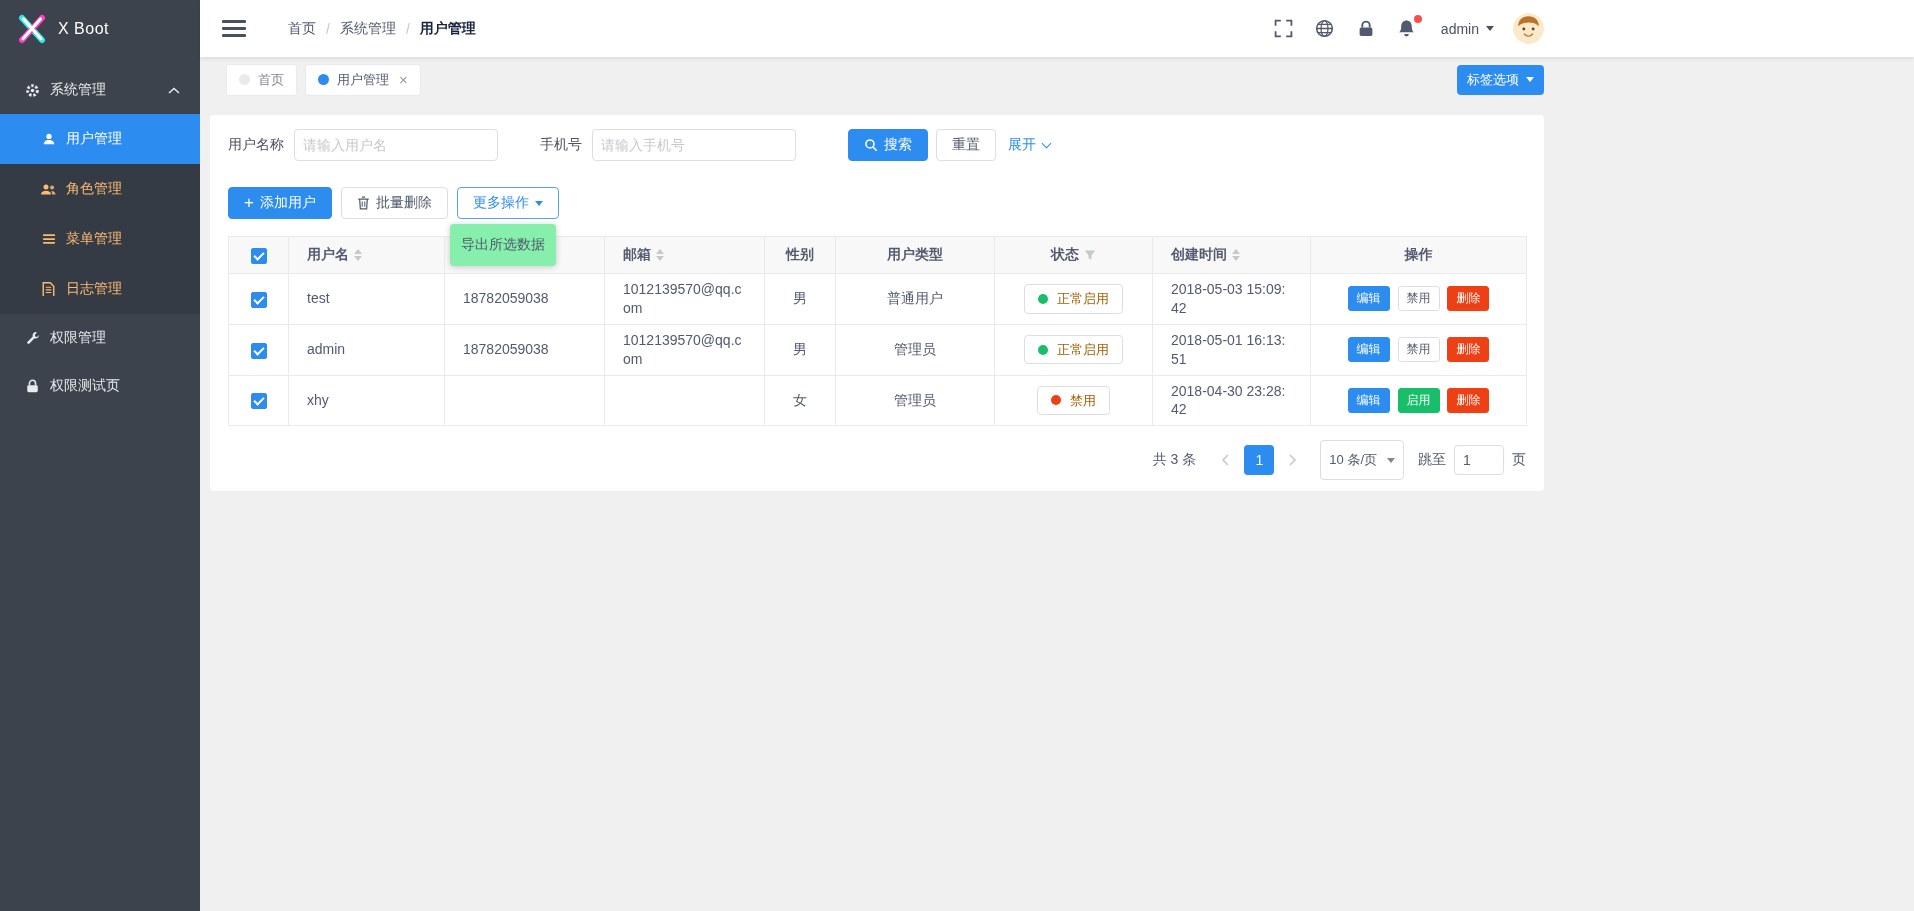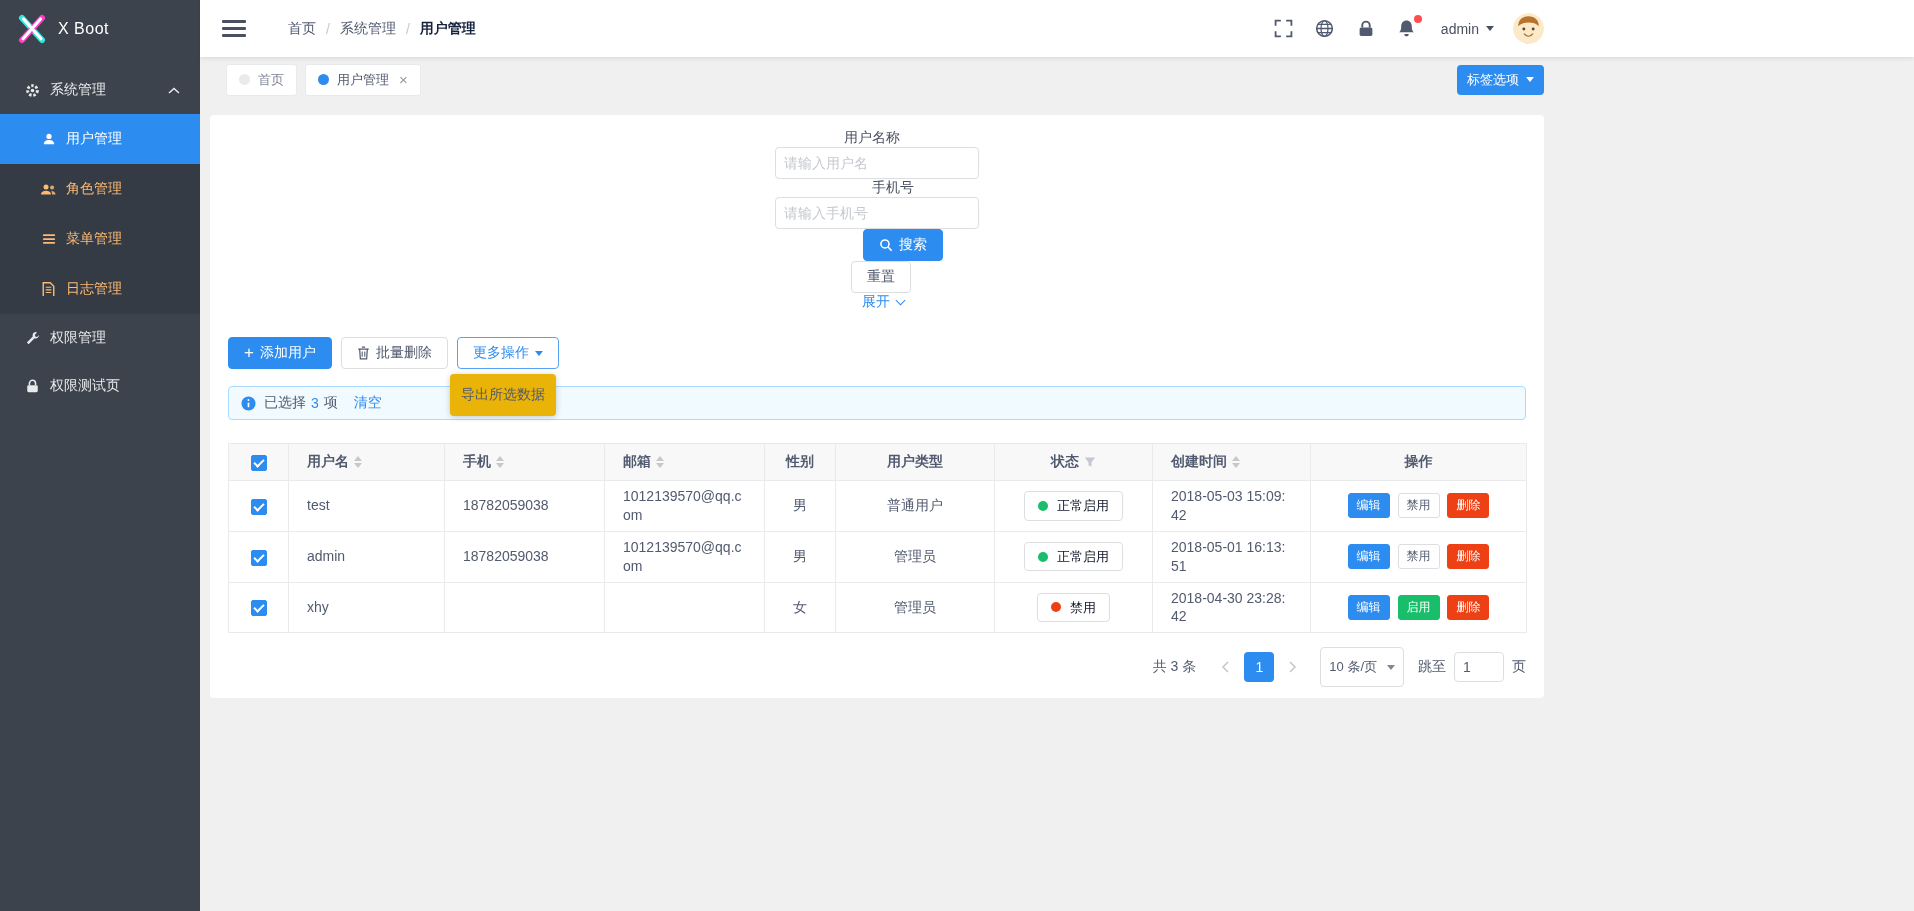--- a/index.html
+++ b/index.html
@@ -44,39 +44,39 @@
   .tab .dot { width:11px; height:11px; border-radius:50%; background:#e8eaec; }
   .tab.active { color:#515a6e; }
   .tab.active .dot { background:#2d8cf0; }
   .tab-close { font-size:15px; color:#999; margin-left:2px; line-height:1; cursor:pointer; }
   .tag-options-btn { margin-left:auto; height:30px; background:#2d8cf0; color:#fff; border:none; border-radius:4px; font-size:13px; display:inline-flex; align-items:center; gap:7px; padding:0 10px; cursor:pointer; font-family:inherit; }
 
   
   .content { flex:1; padding:13px 10px; }
   .card { width:1334px; background:#fff; border-radius:4px; padding:14px 18px 11px; }
 
-  .search-row { display:flex; align-items:center; margin-bottom:26px;flex-direction:column; }
+  .search-row { display:flex; align-items:center; margin-bottom:26px; }
   .f-label { font-size:14px; color:#495060; margin-right:10px; white-space:nowrap; }
   .text-input { width:204px; height:32px; border:1px solid #dcdee2; border-radius:4px; padding:0 8px; font-size:14px; color:#515a6e; outline:none; font-family:inherit; }
   .text-input::placeholder { color:#c5c8ce; }
   .ml40 { margin-left:42px; }
   .search-btn { margin-left:52px; }
   .reset-btn { margin-left:8px;text-align:center; }
   .btn { display:inline-flex; align-items:center; justify-content:center; gap:6px; height:32px; padding:0 15px; border-radius:4px; font-size:14px; border:1px solid #dcdee2; background:#fff; color:#515a6e; cursor:pointer; font-family:inherit; white-space:nowrap; }
   .btn-primary { background:#2d8cf0; border-color:#2d8cf0; color:#fff; }
   .btn-more { border-color:#57a3f3; color:#2d8cf0; }
   .link { color:#2d8cf0; font-size:14px; cursor:pointer; display:inline-flex; align-items:center; }
   .expand-link { margin-left:12px; }
   .chev { display:inline-block; width:7px; height:7px; border-right:1.6px solid currentColor; border-bottom:1.6px solid currentColor; transform:rotate(45deg); margin-left:7px; margin-top:-4px; }
   .plus-glyph { font-size:17px; line-height:1; margin-top:-2px; }
 
   .btn-row { display:flex; align-items:center; margin-bottom:17px; }
   .btn-row .btn { margin-right:9px; }
   .more-wrap { position:relative; }
-  .dropdown { position:absolute; top:37px; left:-7px; width:106px; background:#eab308; border-radius:4px; box-shadow:0 1px 6px rgba(0,0,0,.2); padding:5px 0; z-index:40; }
+  .dropdown { position:absolute; top:37px; left:-7px; width:106px; background:#86efac; border-radius:4px; box-shadow:0 1px 6px rgba(0,0,0,.2); padding:5px 0; z-index:40; }
   .dropdown-item { font-size:14px; color:#515a6e; text-align:center; padding:7px 8px; cursor:pointer; white-space:nowrap; }
 
   .alert { height:34px; background:#f0faff; border:1px solid #abdcff; border-radius:4px; display:flex; align-items:center; padding:0 12px; margin-bottom:23px; font-size:14px; color:#515a6e; }
   .alert-icon { margin-right:8px; display:flex; }
   .alert .cnt { color:#2d8cf0; padding:0 5px; }
   .clear-link { margin-left:16px; }
 
   table { border-collapse:collapse; table-layout:fixed; width:1298px; border:1px solid #e8eaec; }
   th, td { border-bottom:1px solid #e8eaec; border-right:1px solid #e8eaec; font-size:14px; color:#515a6e; overflow:hidden; }
   thead th { background:#f8f8f9; height:37px; font-weight:bold; text-align:left; padding:0 18px; }
@@ -85,21 +85,21 @@
   th.ctr { padding:0 6px;margin-left:48px; }
   td.ctr { padding:6px 6px; }
   .th-flex { display:inline-flex; align-items:center; }
   .sorter { display:inline-flex; flex-direction:column; gap:2px; margin-left:5px; cursor:pointer; }
   .sorter i { display:block; width:0; height:0; border-left:4px solid transparent; border-right:4px solid transparent; }
   .sorter .up { border-bottom:5px solid #c5c8ce; }
   .sorter .dn { border-top:5px solid #c5c8ce; }
   .funnel { margin-left:5px; cursor:pointer; display:inline-flex; }
   .checkbox { width:16px; height:16px; background:#2d8cf0; border:1px solid #2d8cf0; border-radius:2px; display:inline-flex; align-items:center; justify-content:center; cursor:pointer; vertical-align:middle; }
   .checkbox::after { content:""; width:4px; height:8px; border:solid #fff; border-width:0 2px 2px 0; transform:rotate(45deg); margin-top:-2px; }
-  .status-badge { display:inline-flex; align-items:center; gap:9px; border:1px solid #dcdee2; border-radius:4px; background:#fff; padding:5px 13px; font-size:13px; color:#0f172a; }
+  .status-badge { display:inline-flex; align-items:center; gap:9px; border:1px solid #dcdee2; border-radius:4px; background:#fff; padding:5px 13px; font-size:13px; color:#a16207; }
   .sdot { width:10px; height:10px; border-radius:50%; }
   .sdot.green { background:#19be6b; }
   .sdot.red { background:#ed4014; }
   .btn-sm { height:25px; padding:0 8px; font-size:12px; border-radius:3px; margin:0 2px; }
   .btn-error { background:#ed4014; border-color:#ed4014; color:#fff; }
   .btn-success { background:#19be6b; border-color:#19be6b; color:#fff; }
 
   .pagination { display:flex; align-items:center; justify-content:flex-end; margin-top:14px; font-size:14px; color:#515a6e; }
   .pg-total { margin-right:14px; }
   .pg-arrow { width:30px; height:30px; display:flex; align-items:center; justify-content:center; color:#c5c8ce; cursor:pointer; }
@@ -326,33 +326,20 @@
             <button class="btn btn-more">
               <span>更多操作</span>
               <span class="caret-down"></span>
             </button>
             <div class="dropdown">
               <div class="dropdown-item">导出所选数据</div>
             </div>
           </span>
         </div>
 
-        <div class="alert">
-          <span class="alert-icon">
-            <svg viewBox="0 0 16 16" width="15" height="15">
-                <circle cx="8" cy="8" r="7.5" fill="#2d8cf0"></circle>
-                <rect x="7.1" y="6.8" width="1.8" height="5.2" rx=".9" fill="#fff"></rect>
-                <circle cx="8" cy="4.3" r="1.1" fill="#fff"></circle>
-              </svg>
-          </span>
-          <span>已选择</span>
-          <span class="cnt">3</span>
-          <span>项</span>
-          <span class="link clear-link">清空</span>
-        </div>
 
         <table>
           <colgroup>
             <col style="width:60px">
               <col style="width:156px">
               <col style="width:160px">
               <col style="width:160px">
             <col style="width:71px">
               <col style="width:159px">
               <col style="width:158px">

